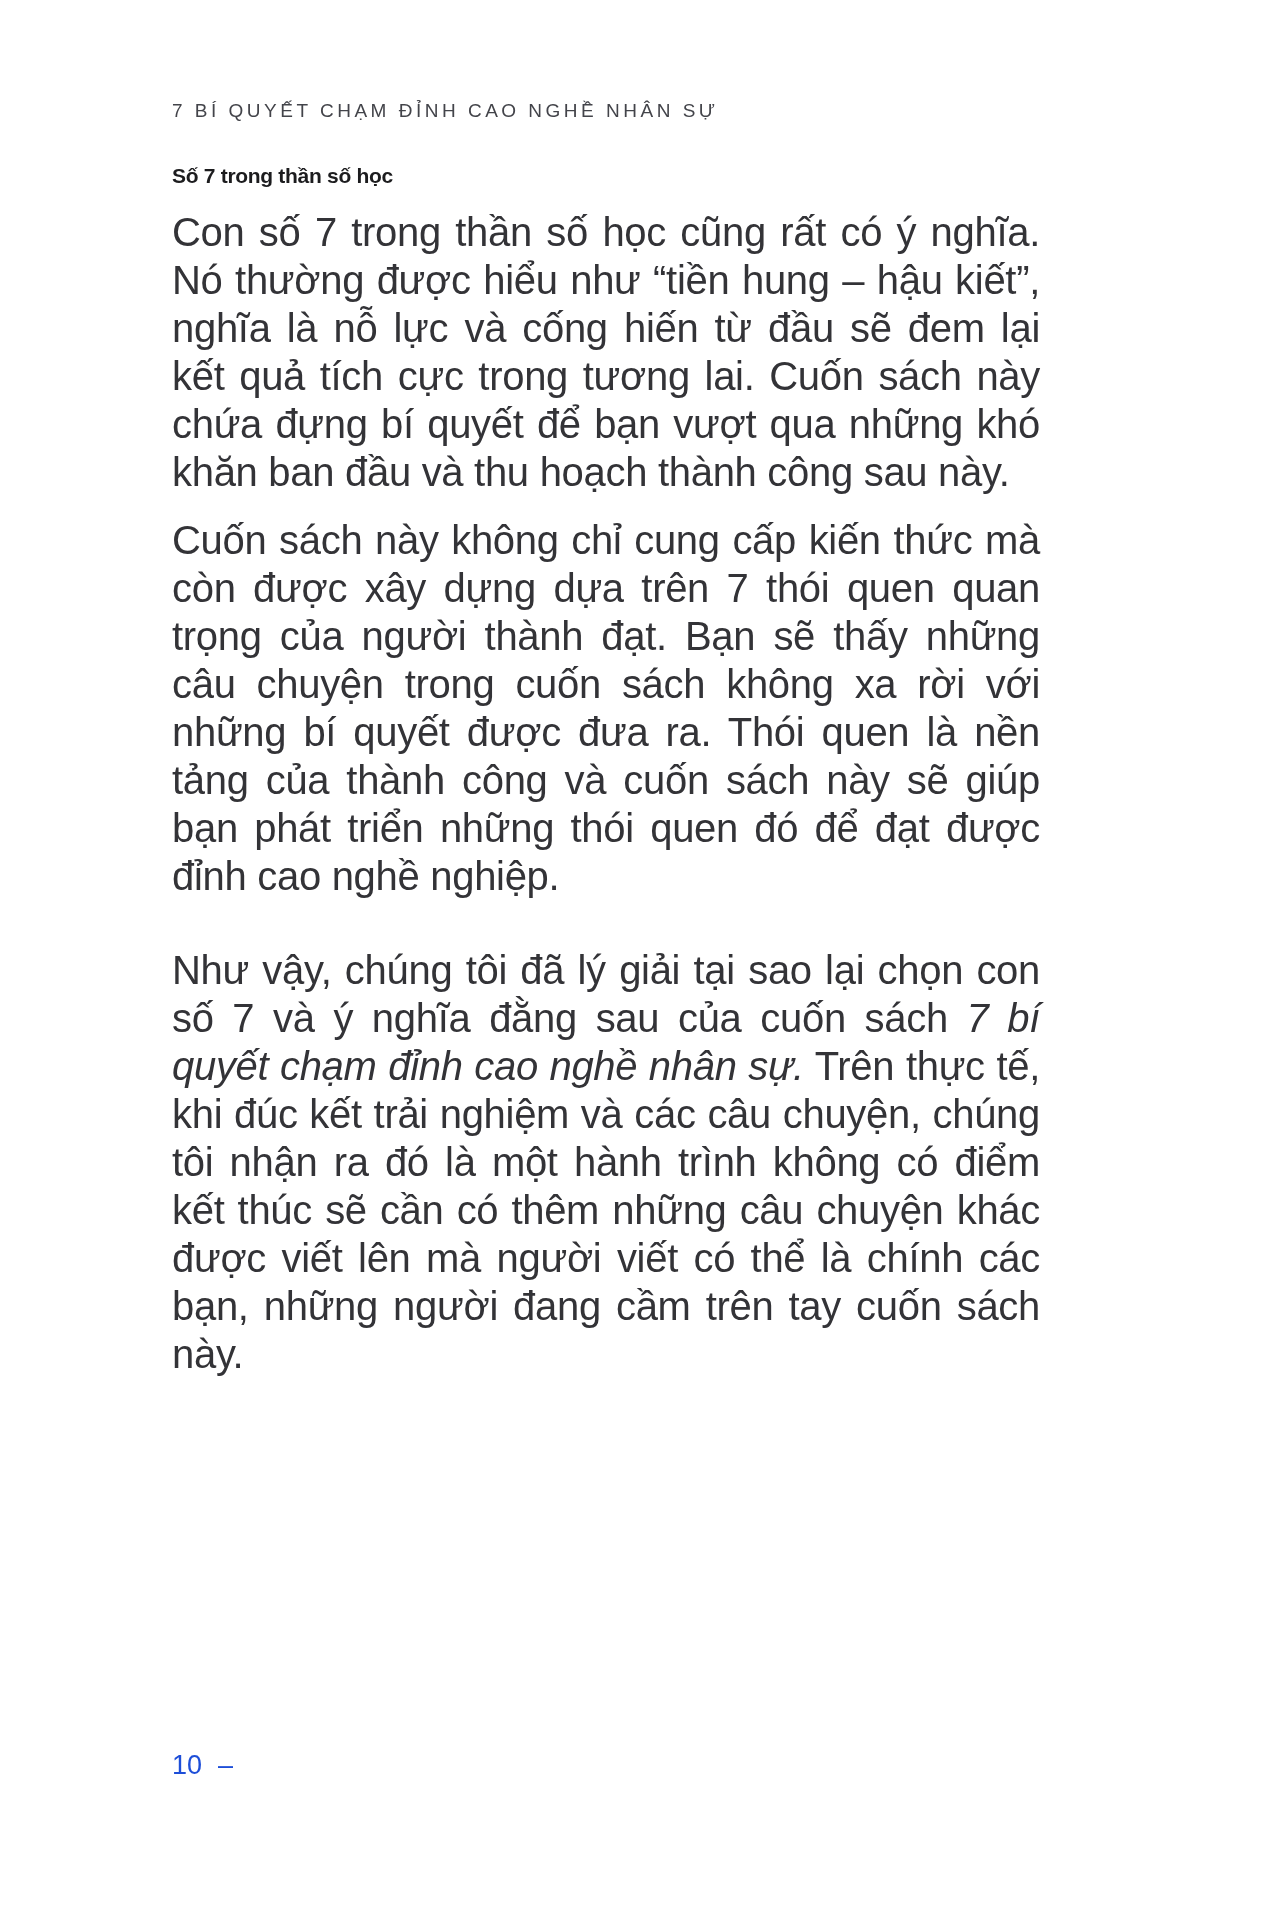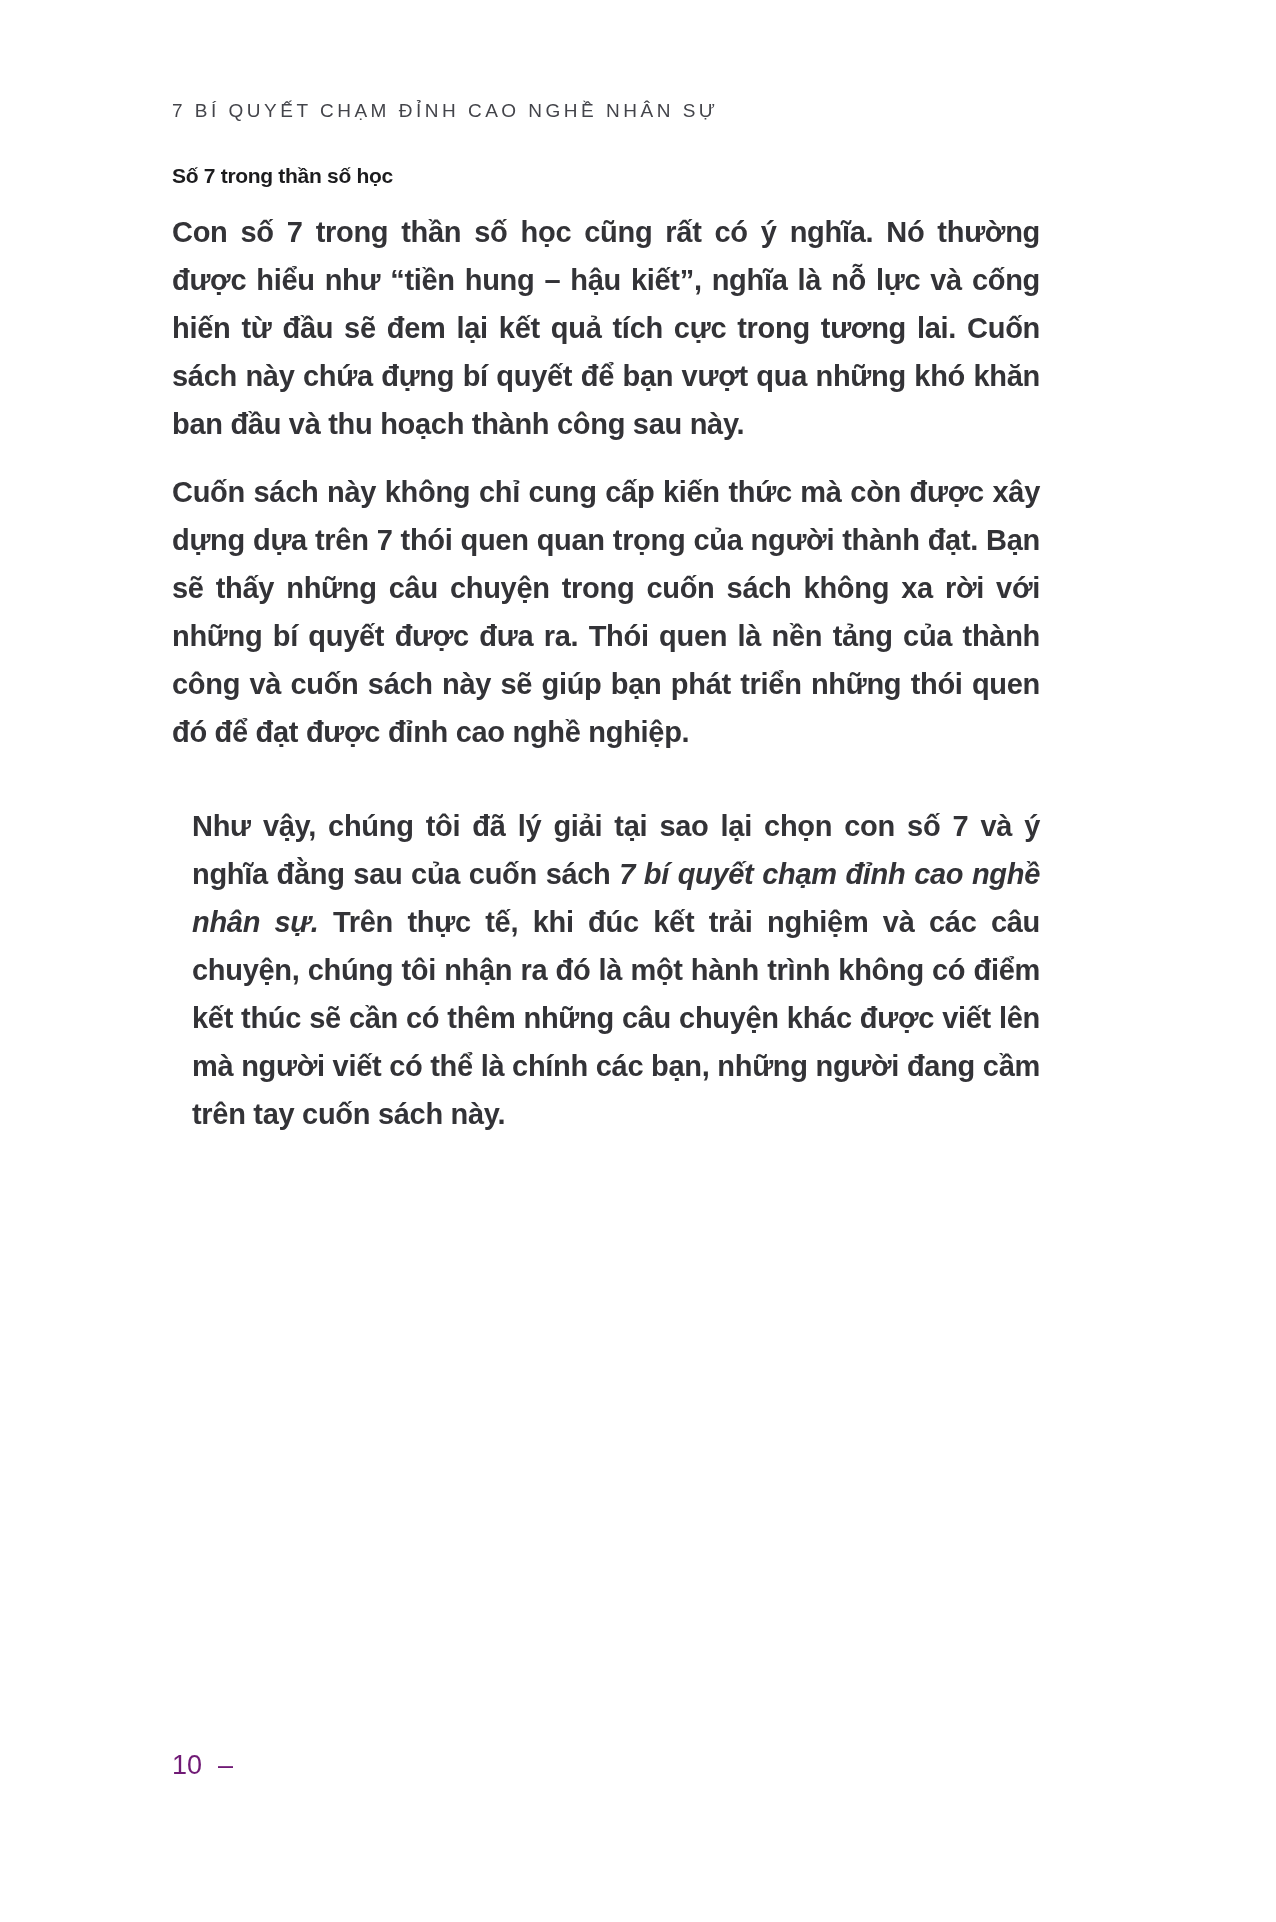--- a/index.html
+++ b/index.html
@@ -29,38 +29,37 @@
     font-size: 21px;
     font-weight: 700;
     color: #1c1c1e;
     letter-spacing: -0.3px;
   }
   h2.section-heading.second {
     margin-top: 64px;
   }
   p.body-para {
     margin-top: 20px;
-    font-size: 29px;
+    font-size: 40px;
     line-height: 48px;
     color: #333337;
     text-align: justify;
     letter-spacing: -0.3px;
-    font-weight: 700;
+    font-weight: 400;
   }
   p.body-para.spaced {
     margin-top: 46px;
-    margin-left: 20px;
   }
   .italic-title { font-style: italic; }
   .footer {
     position: absolute;
     left: 172px;
     top: 1750px;
     font-size: 27px;
-    color: #701a75;
+    color: #1d4ed8;
     display: flex;
     align-items: center;
   }
   .footer .dash { margin-left: 16px; }
 </style>
 </head>
 <body>
 
 <div class="page">
   <div class="content">

